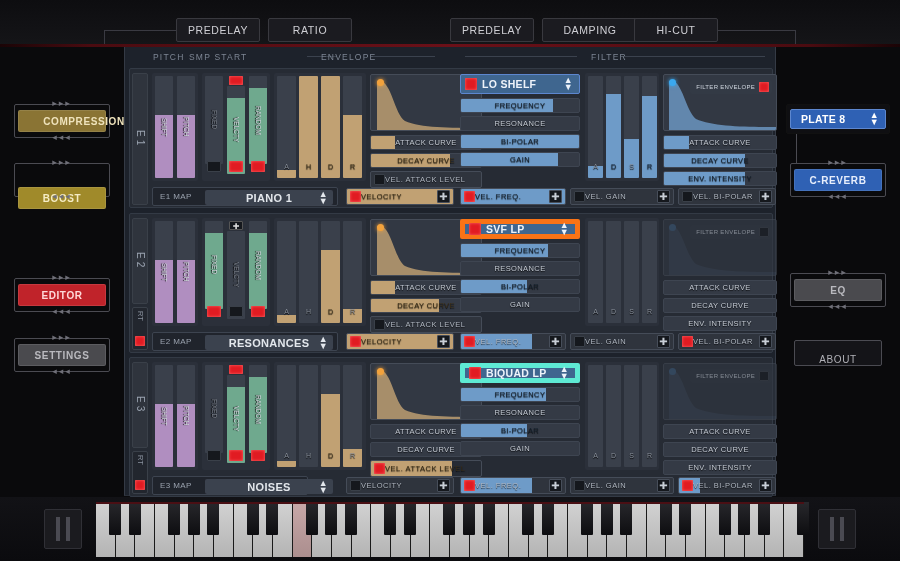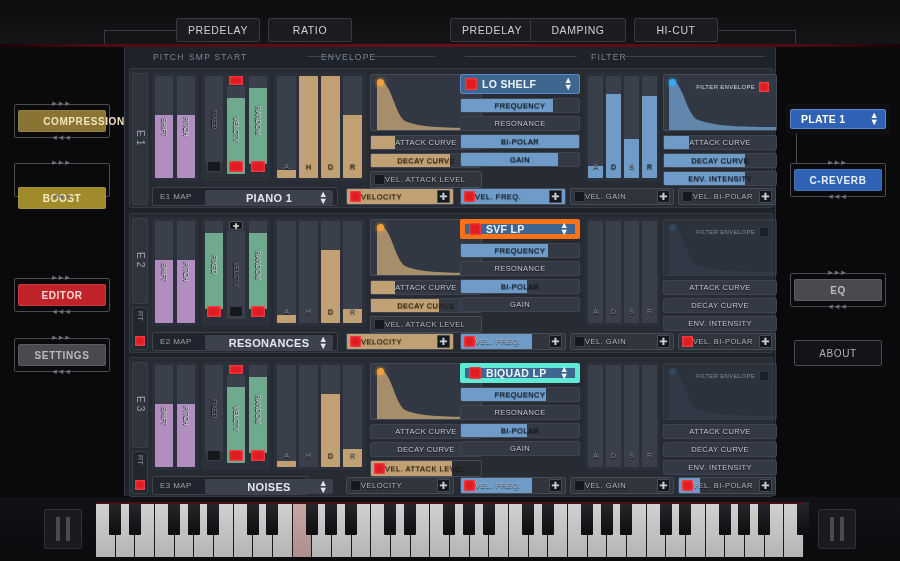--- a/index.html
+++ b/index.html
@@ -134,21 +134,21 @@
   <div id="topbtns">
       <div class="topbtn" style="left:176px;width:84px;">
         <span>PREDELAY</span>
       </div>
       <div class="topbtn" style="left:268px;width:84px;">
         <span>RATIO</span>
       </div>
       <div class="topbtn" style="left:450px;width:84px;">
         <span>PREDELAY</span>
       </div>
-      <div class="topbtn" style="left:530px;width:96px;">
+      <div class="topbtn" style="left:542px;width:96px;">
         <span>DAMPING</span>
       </div>
       <div class="topbtn" style="left:634px;width:84px;">
         <span>HI-CUT</span>
       </div>
     </div>
 </div>
 <div id="redline"></div>
 
 <div id="leftbar">
@@ -174,40 +174,40 @@
        <div class="arrowrow" style="left:14px;top:332px;width:96px;">▸▸▸</div>
        <div class="sidebtn" style="left:18px;top:344px;width:88px;background:#4a4a4e;color:#b9b9be;">
           <span>SETTINGS</span>
        </div>
        <div class="arrowrow" style="left:14px;top:366px;width:96px;">◂◂◂</div>
   </div>
 <div id="rightbar">
     <div class="sidebox" style="left:786px;top:104px;width:104px;height:30px;border-color:#111;background:#0f0f12;"></div>
         <div class="dd" style="left:790px;top:109px;width:96px;height:20px;background:#2f61b4;color:#ffffff;
                  border:1px solid #5d87cf;padding-left:10px;">
-          <span>PLATE 1</span>
+          <span>PLATE 8</span>
           <span class="ddarrow">▲<br>▼</span>
         </div>
         <div class="tvert" style="left:796px;top:134px;height:30px;background:#4b4b52;"></div>
     <div class="sidebox" style="left:790px;top:163px;width:96px;height:34px;"></div>
          <div class="arrowrow" style="left:790px;top:157px;width:96px;">▸▸▸</div>
          <div class="arrowrow" style="left:790px;top:191px;width:96px;">◂◂◂</div>
     <div class="sidebtn" style="left:794px;top:169px;width:88px;background:#2f61b4;color:#e7eefc;
                ">
         <span>C-REVERB</span>
     </div>
     <div class="sidebox" style="left:790px;top:273px;width:96px;height:34px;"></div>
          <div class="arrowrow" style="left:790px;top:267px;width:96px;">▸▸▸</div>
          <div class="arrowrow" style="left:790px;top:301px;width:96px;">◂◂◂</div>
     <div class="sidebtn" style="left:794px;top:279px;width:88px;background:#4a4a4e;color:#b9b9be;
                ">
         <span>EQ</span>
     </div>
     <div class="sidebtn" style="left:794px;top:340px;width:88px;background:#141418;color:#b0b0b6;
-               border:1px solid #4b4b52;height:26px;font-weight:normal;">
+               border:1px solid #4b4b52;height:26px;font-weight:normal;align-items:flex-end;">
         <span>ABOUT</span>
     </div>
   </div>
 
 <div id="editor">
   <div id="hdrs">
       <div class="rowhdr" style="left:28px;top:5px;">PITCH</div>
   <div class="rowhdr" style="left:64px;top:5px;">SMP START</div>
   <div class="hdrline" style="left:182px;top:9px;width:30px;"></div>
   <div class="rowhdr" style="left:196px;top:5px;">ENVELOPE</div>

